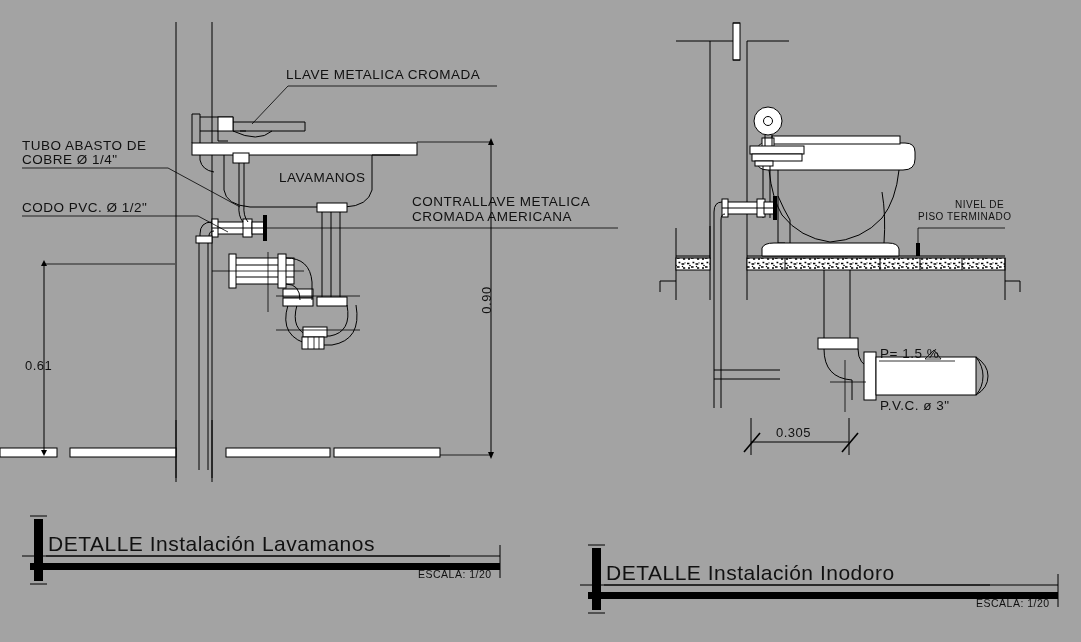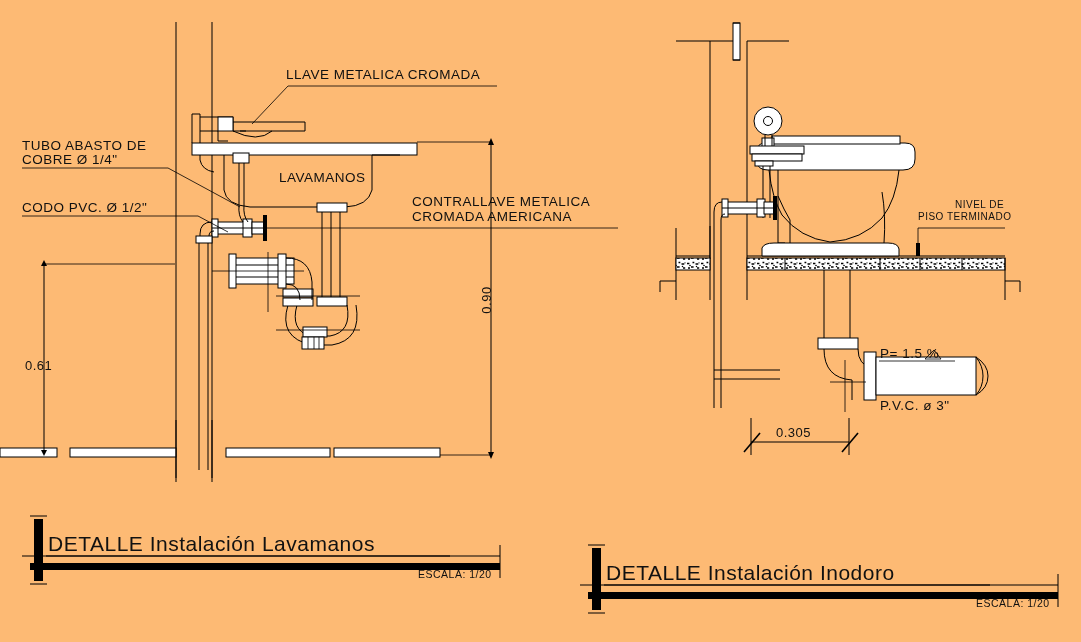--- a/index.html
+++ b/index.html
@@ -7,21 +7,21 @@
     margin: 0; padding: 0;
     background: #ffffff;
   }
   body {
     font-family: "Liberation Sans", sans-serif;
   }
   #sheet {
     position: relative;
     width: 1081px;
     height: 642px;
-    background: #fdba74;
+    background: #a3a3a3;
     overflow: hidden;
   }
   svg.cad { position: absolute; left: 0; top: 0; width: 1081px; height: 642px; }
   .cad text {
     font-family: "Liberation Sans", sans-serif;
     fill: #111111;
     letter-spacing: 0.5px;
   }
   .lbl   { font-size: 13.5px; }
   .lbl-s { font-size: 10px; }

